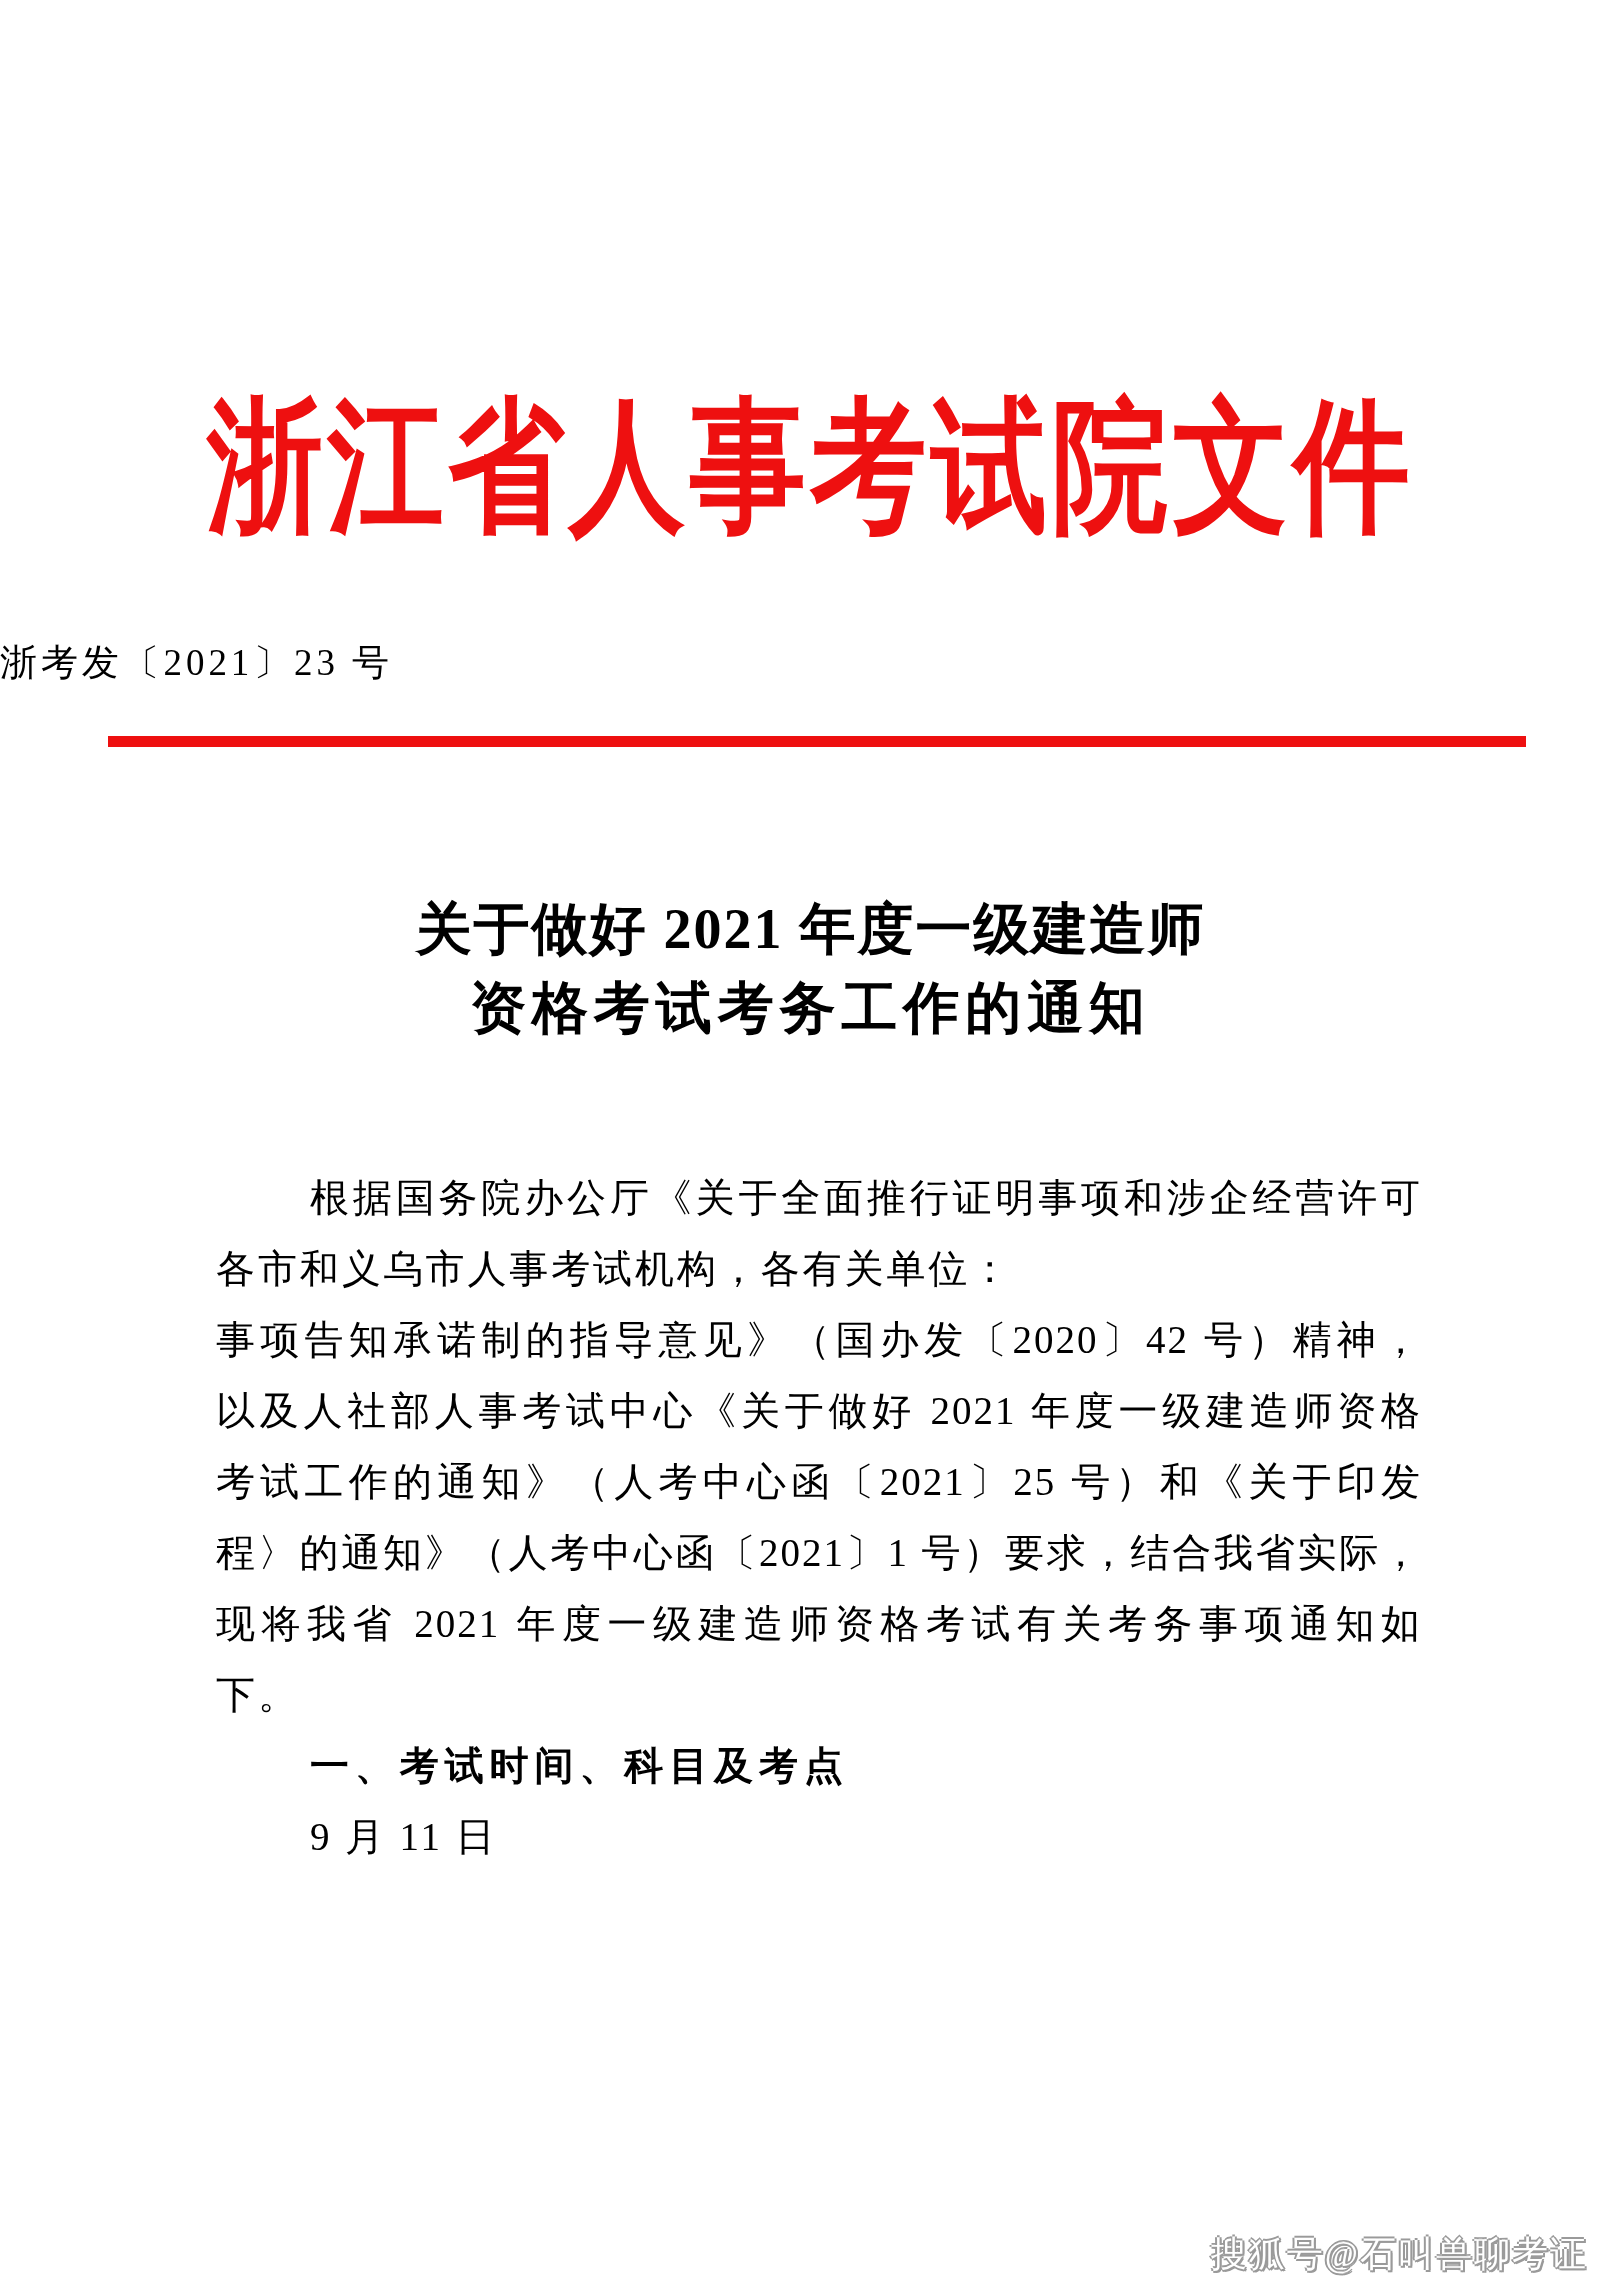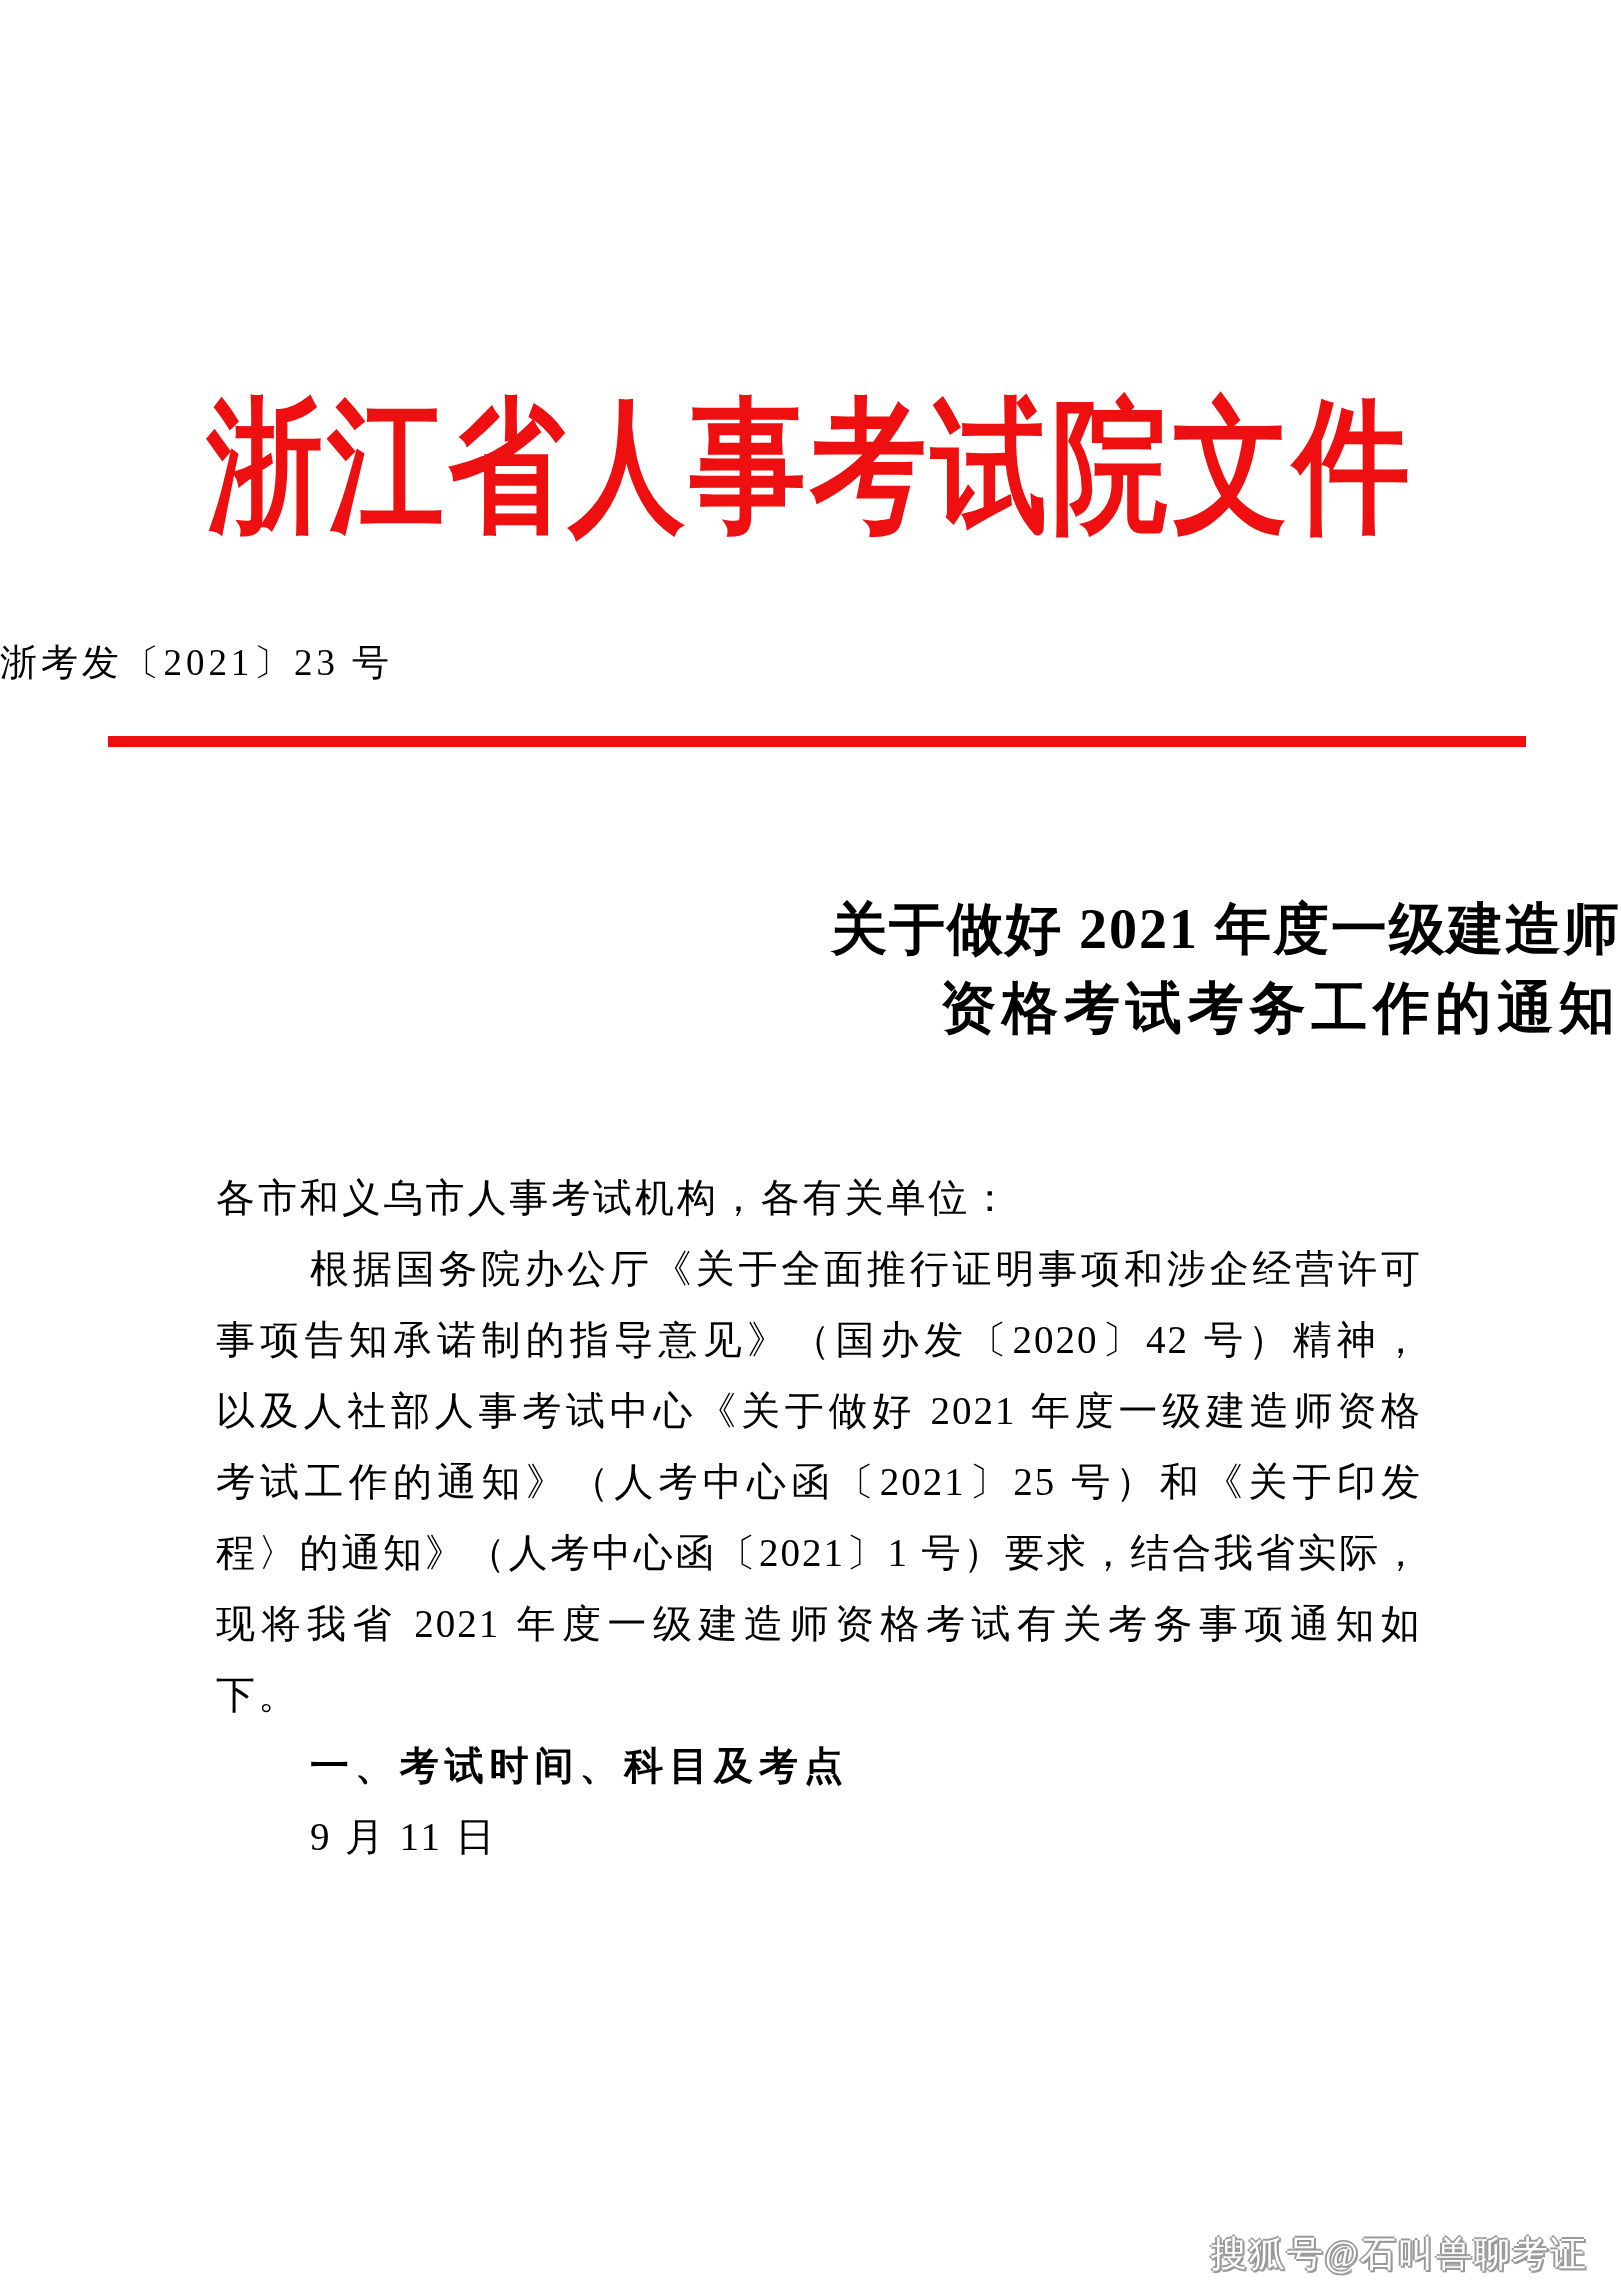--- a/index.html
+++ b/index.html
@@ -44,21 +44,21 @@
     position: absolute;
     left: 108px; top: 736px;
     width: 1418px; height: 10.8px;
     background: var(--accent-red, #ee1010);
   }
   
   .notice-title {
     position: absolute;
     left: 0; top: 890px;
     width: 100%;
-    text-align: right;
+    text-align: center;
     font-weight: bold;
     font-size: 56px;
     line-height: 79px;
     letter-spacing: 2px;
     white-space: nowrap;
   }
   .notice-title .t2 { letter-spacing: 5.9px; }
   
   .notice-body {
     position: absolute;
@@ -112,22 +112,22 @@
   <div class="doc-number">浙考发〔2021〕23 号</div>
 
   <div class="red-rule"></div>
 
   <div class="notice-title">
     <div class="t1">关于做好 2021 年度一级建造师</div>
     <div class="t2">资格考试考务工作的通知</div>
   </div>
 
   <div class="notice-body">
+    <div class="line indent fill">根据国务院办公厅《关于全面推行证明事项和涉企经营许可</div>
     <div class="line">各市和义乌市人事考试机构，各有关单位：</div>
-    <div class="line indent fill">根据国务院办公厅《关于全面推行证明事项和涉企经营许可</div>
     <div class="line fill">事项告知承诺制的指导意见》（国办发〔2020〕42 号）精神，</div>
     <div class="line fill">以及人社部人事考试中心《关于做好 2021 年度一级建造师资格</div>
     <div class="line fill">考试工作的通知》（人考中心函〔2021〕25 号）和《关于印发</div>
     <div class="line fill">程〉的通知》（人考中心函〔2021〕1 号）要求，结合我省实际，</div>
     <div class="line fill">现将我省 2021 年度一级建造师资格考试有关考务事项通知如</div>
     <div class="line">下。</div>
     <div class="line indent heading">一、考试时间、科目及考点</div>
     <div class="line indent">9 月 11 日</div>
   </div>
 

